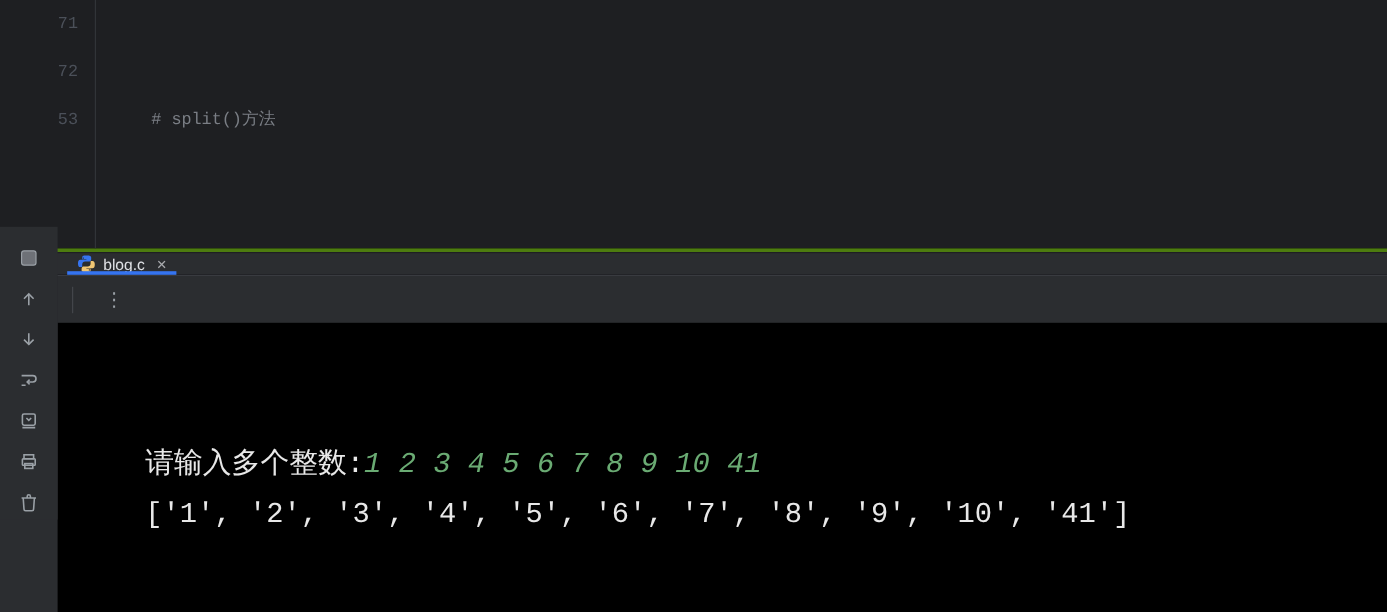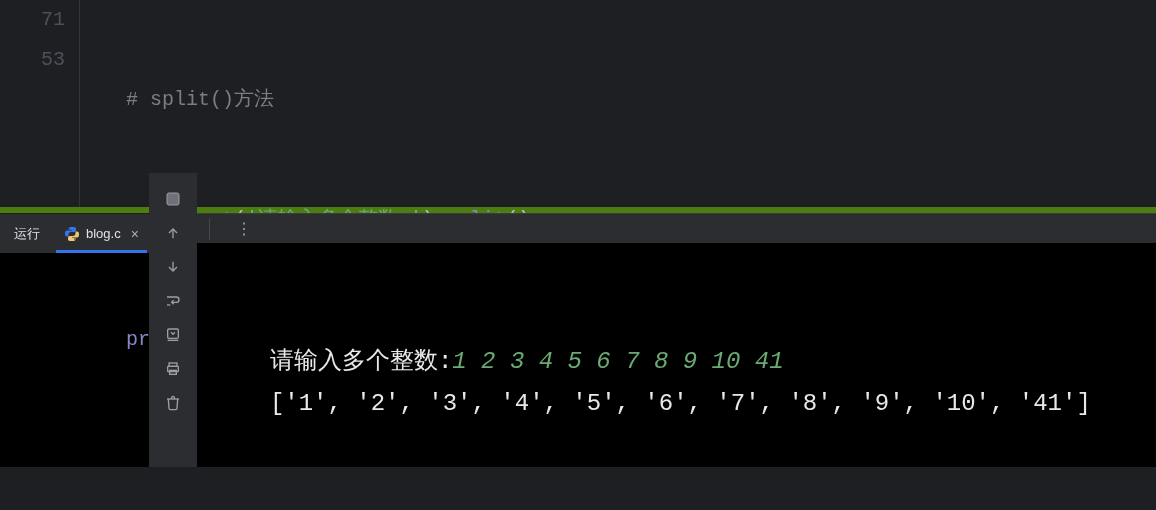--- a/index.html
+++ b/index.html
@@ -7,21 +7,21 @@
   body {
     font-family: Consolas, "Courier New", monospace;
     background: #1e1f22;
     color: #bcbec4;
   }
 
   .editor-area {
     display: flex;
     height: 207px;
     background: #1e1f22;
-    font-size: 20px;
+    font-size: 14px;
     line-height: 40px;
   }
   .gutter {
     width: 80px;
     text-align: right;
     color: #4b5059;
     padding-right: 14px;
     padding-top: 0;
     border-right: 1px solid #313438;
     user-select: none;
@@ -38,22 +38,23 @@
   .tok-var     { color: #bcbec4; }
   .tok-op      { color: #bcbec4; }
   .tok-func    { color: #8888c6; }
   .tok-builtin { color: #8888c6; }
   .tok-str     { color: #6aab73; }
   .tok-paren   { color: #bcbec4; }
 
   .panel {
     height: 260px;
     display: flex;
+    flex-direction: column;
     background: #000;
-    border-top: 6px solid #4d7c0f;
+    border-top: 3px solid #4d7c0f;
   }
   .panel-tabs {
     height: 40px;
     background: #2b2d30;
     display: flex;
     align-items: stretch;
     font-family: -apple-system, BlinkMacSystemFont, "Segoe UI", sans-serif;
     font-size: 13px;
     color: #bcbec4;
     border-top: 1px solid #1e1f22;
@@ -141,20 +142,21 @@
   .console .output   { color: #e8e8e8; }
 
   .side-wrap { width:48px; background:#2b2d30; }
 </style>
 </head>
 <body>
 
 <div class="editor-area">
   <div class="gutter">
     <div>71</div>
+    <div>72</div>
     <div>53</div>
   </div>
   <div class="code">
     <div class="code-line"><span class="tok-comment"># </span><span class="tok-comment">split()</span><span class="tok-comment">方法</span></div>
     <div class="code-line"><span class="tok-var">a</span><span class="tok-op"> = </span><span class="tok-builtin">input</span><span class="tok-paren">(</span><span class="tok-str">'请输入多个整数:'</span><span class="tok-paren">)</span><span class="tok-op">.</span><span class="tok-func">split</span><span class="tok-paren">(</span><span class="tok-paren">)</span></div>
     <div class="code-line"><span class="tok-builtin">print</span><span class="tok-paren">(</span><span class="tok-var">a</span><span class="tok-paren">)</span></div>
     <div class="code-line"></div>
   </div>
 </div>
 

